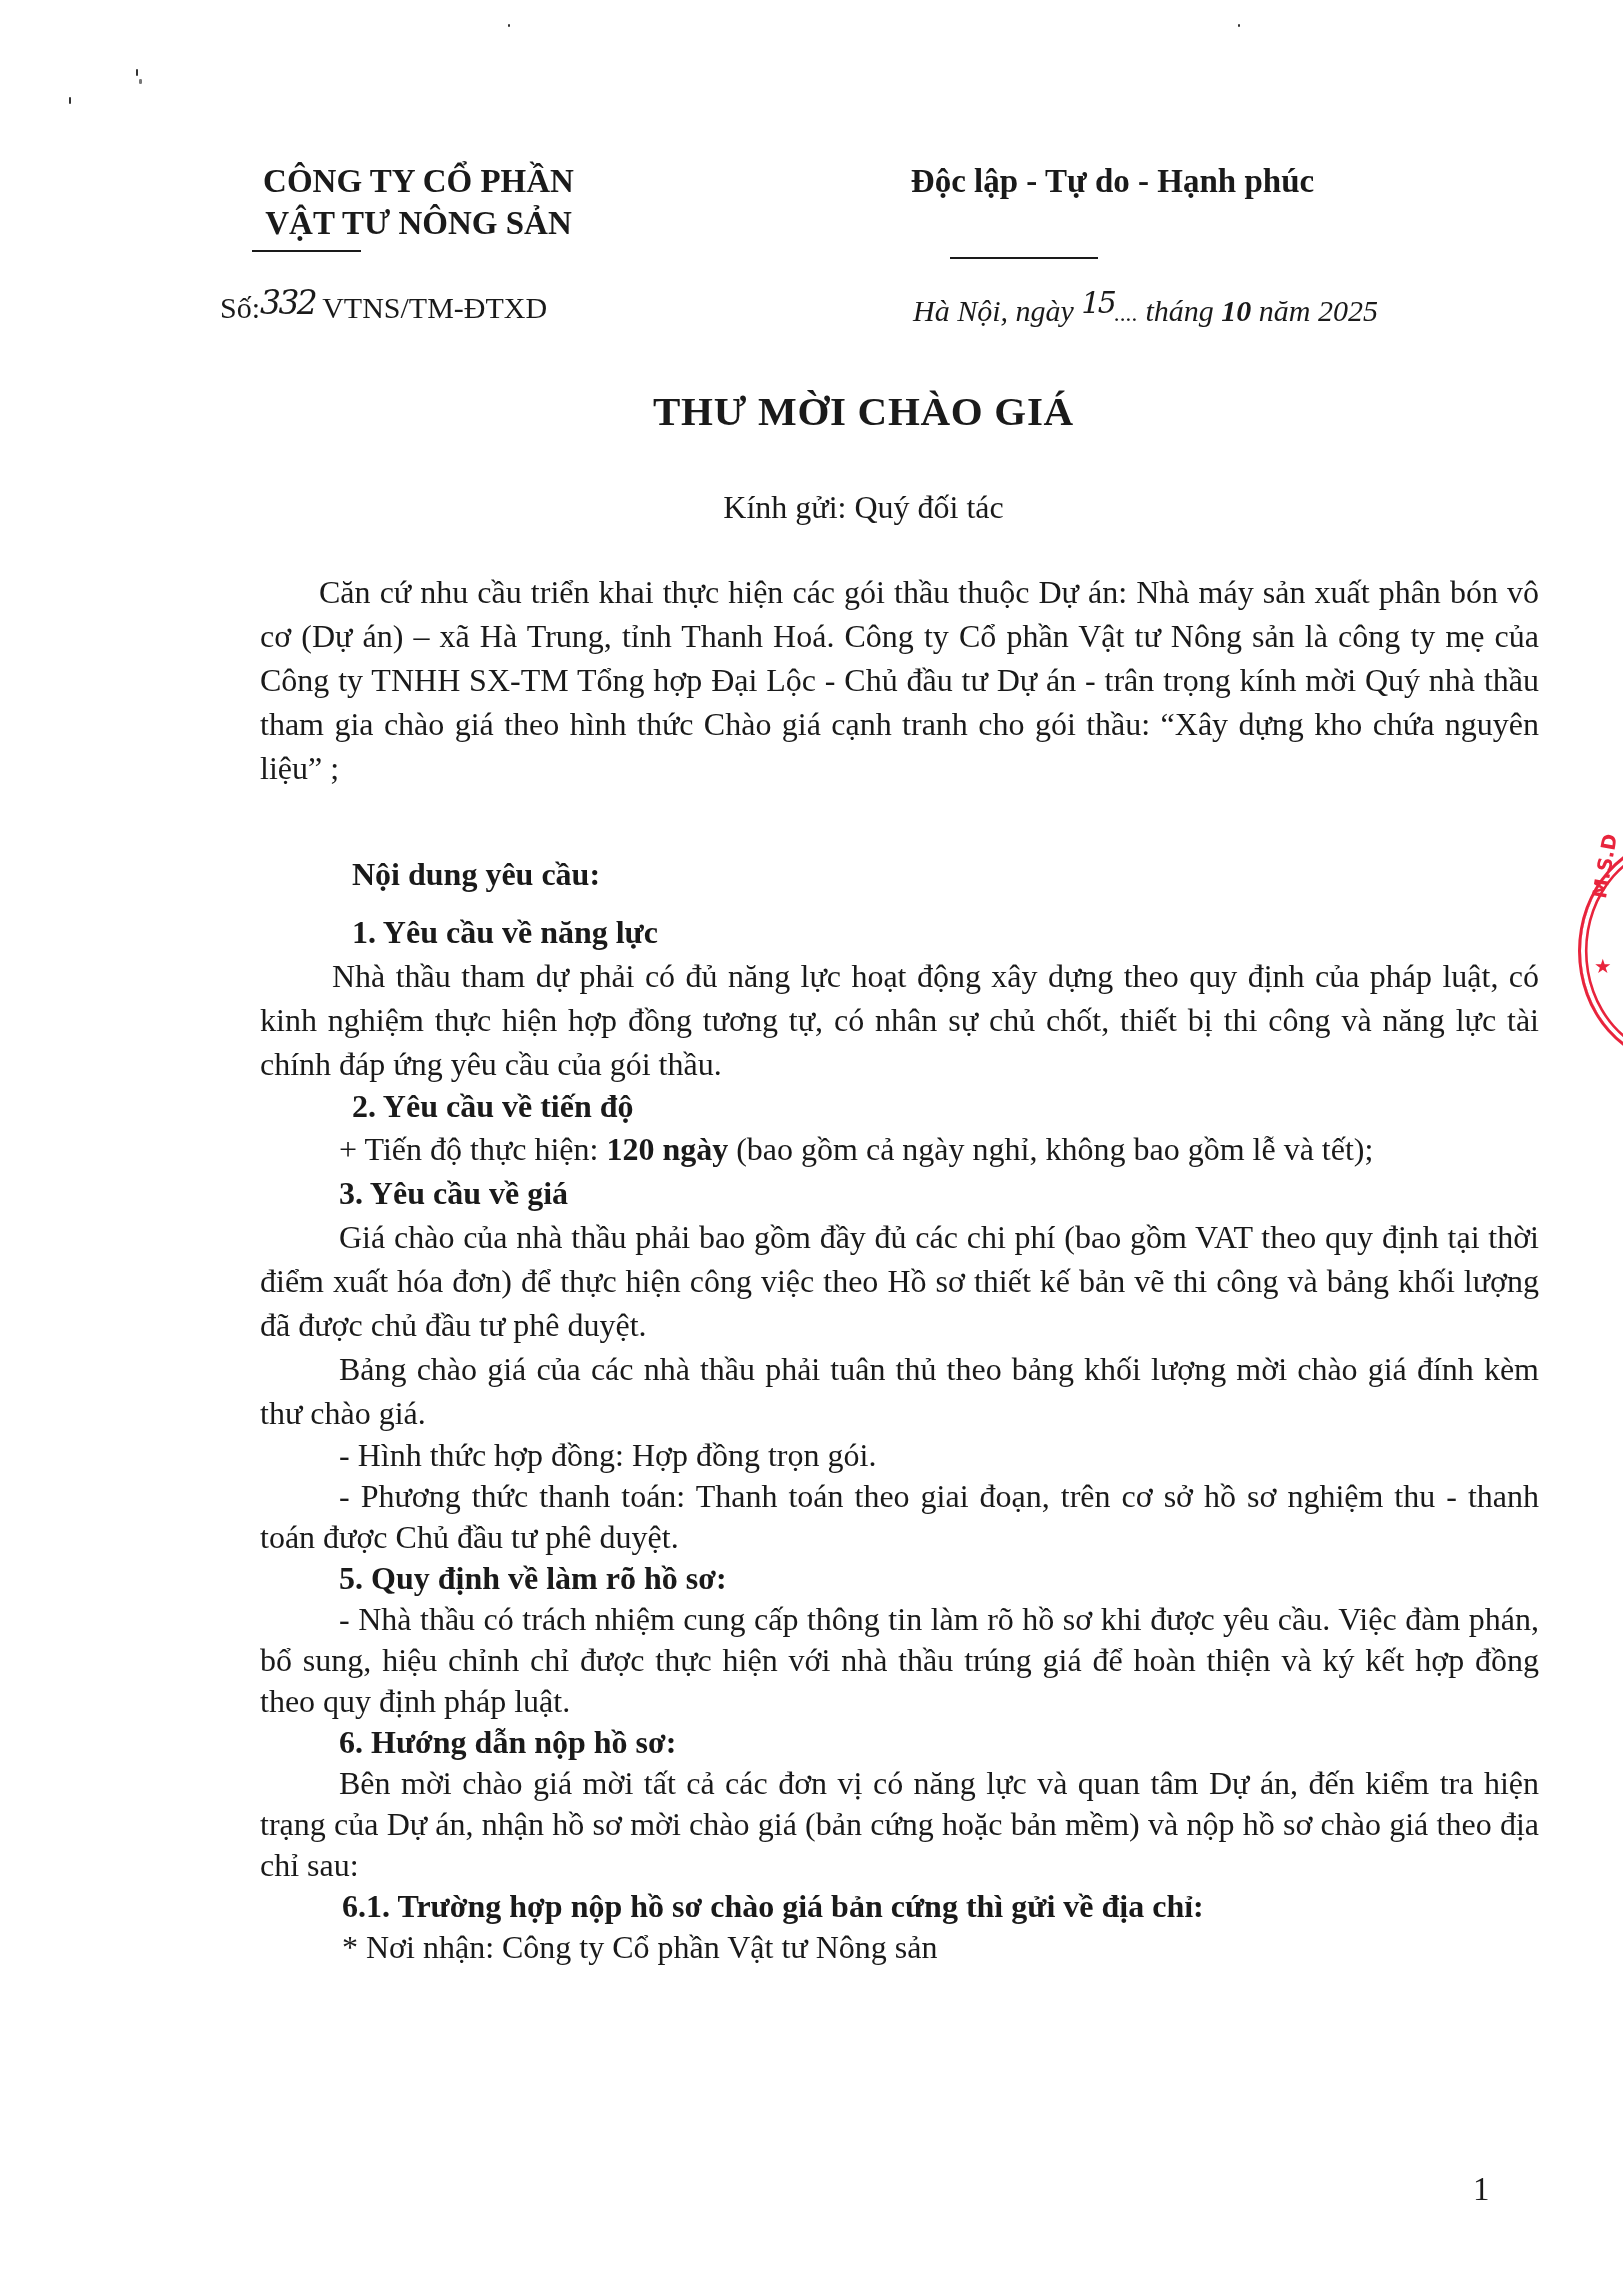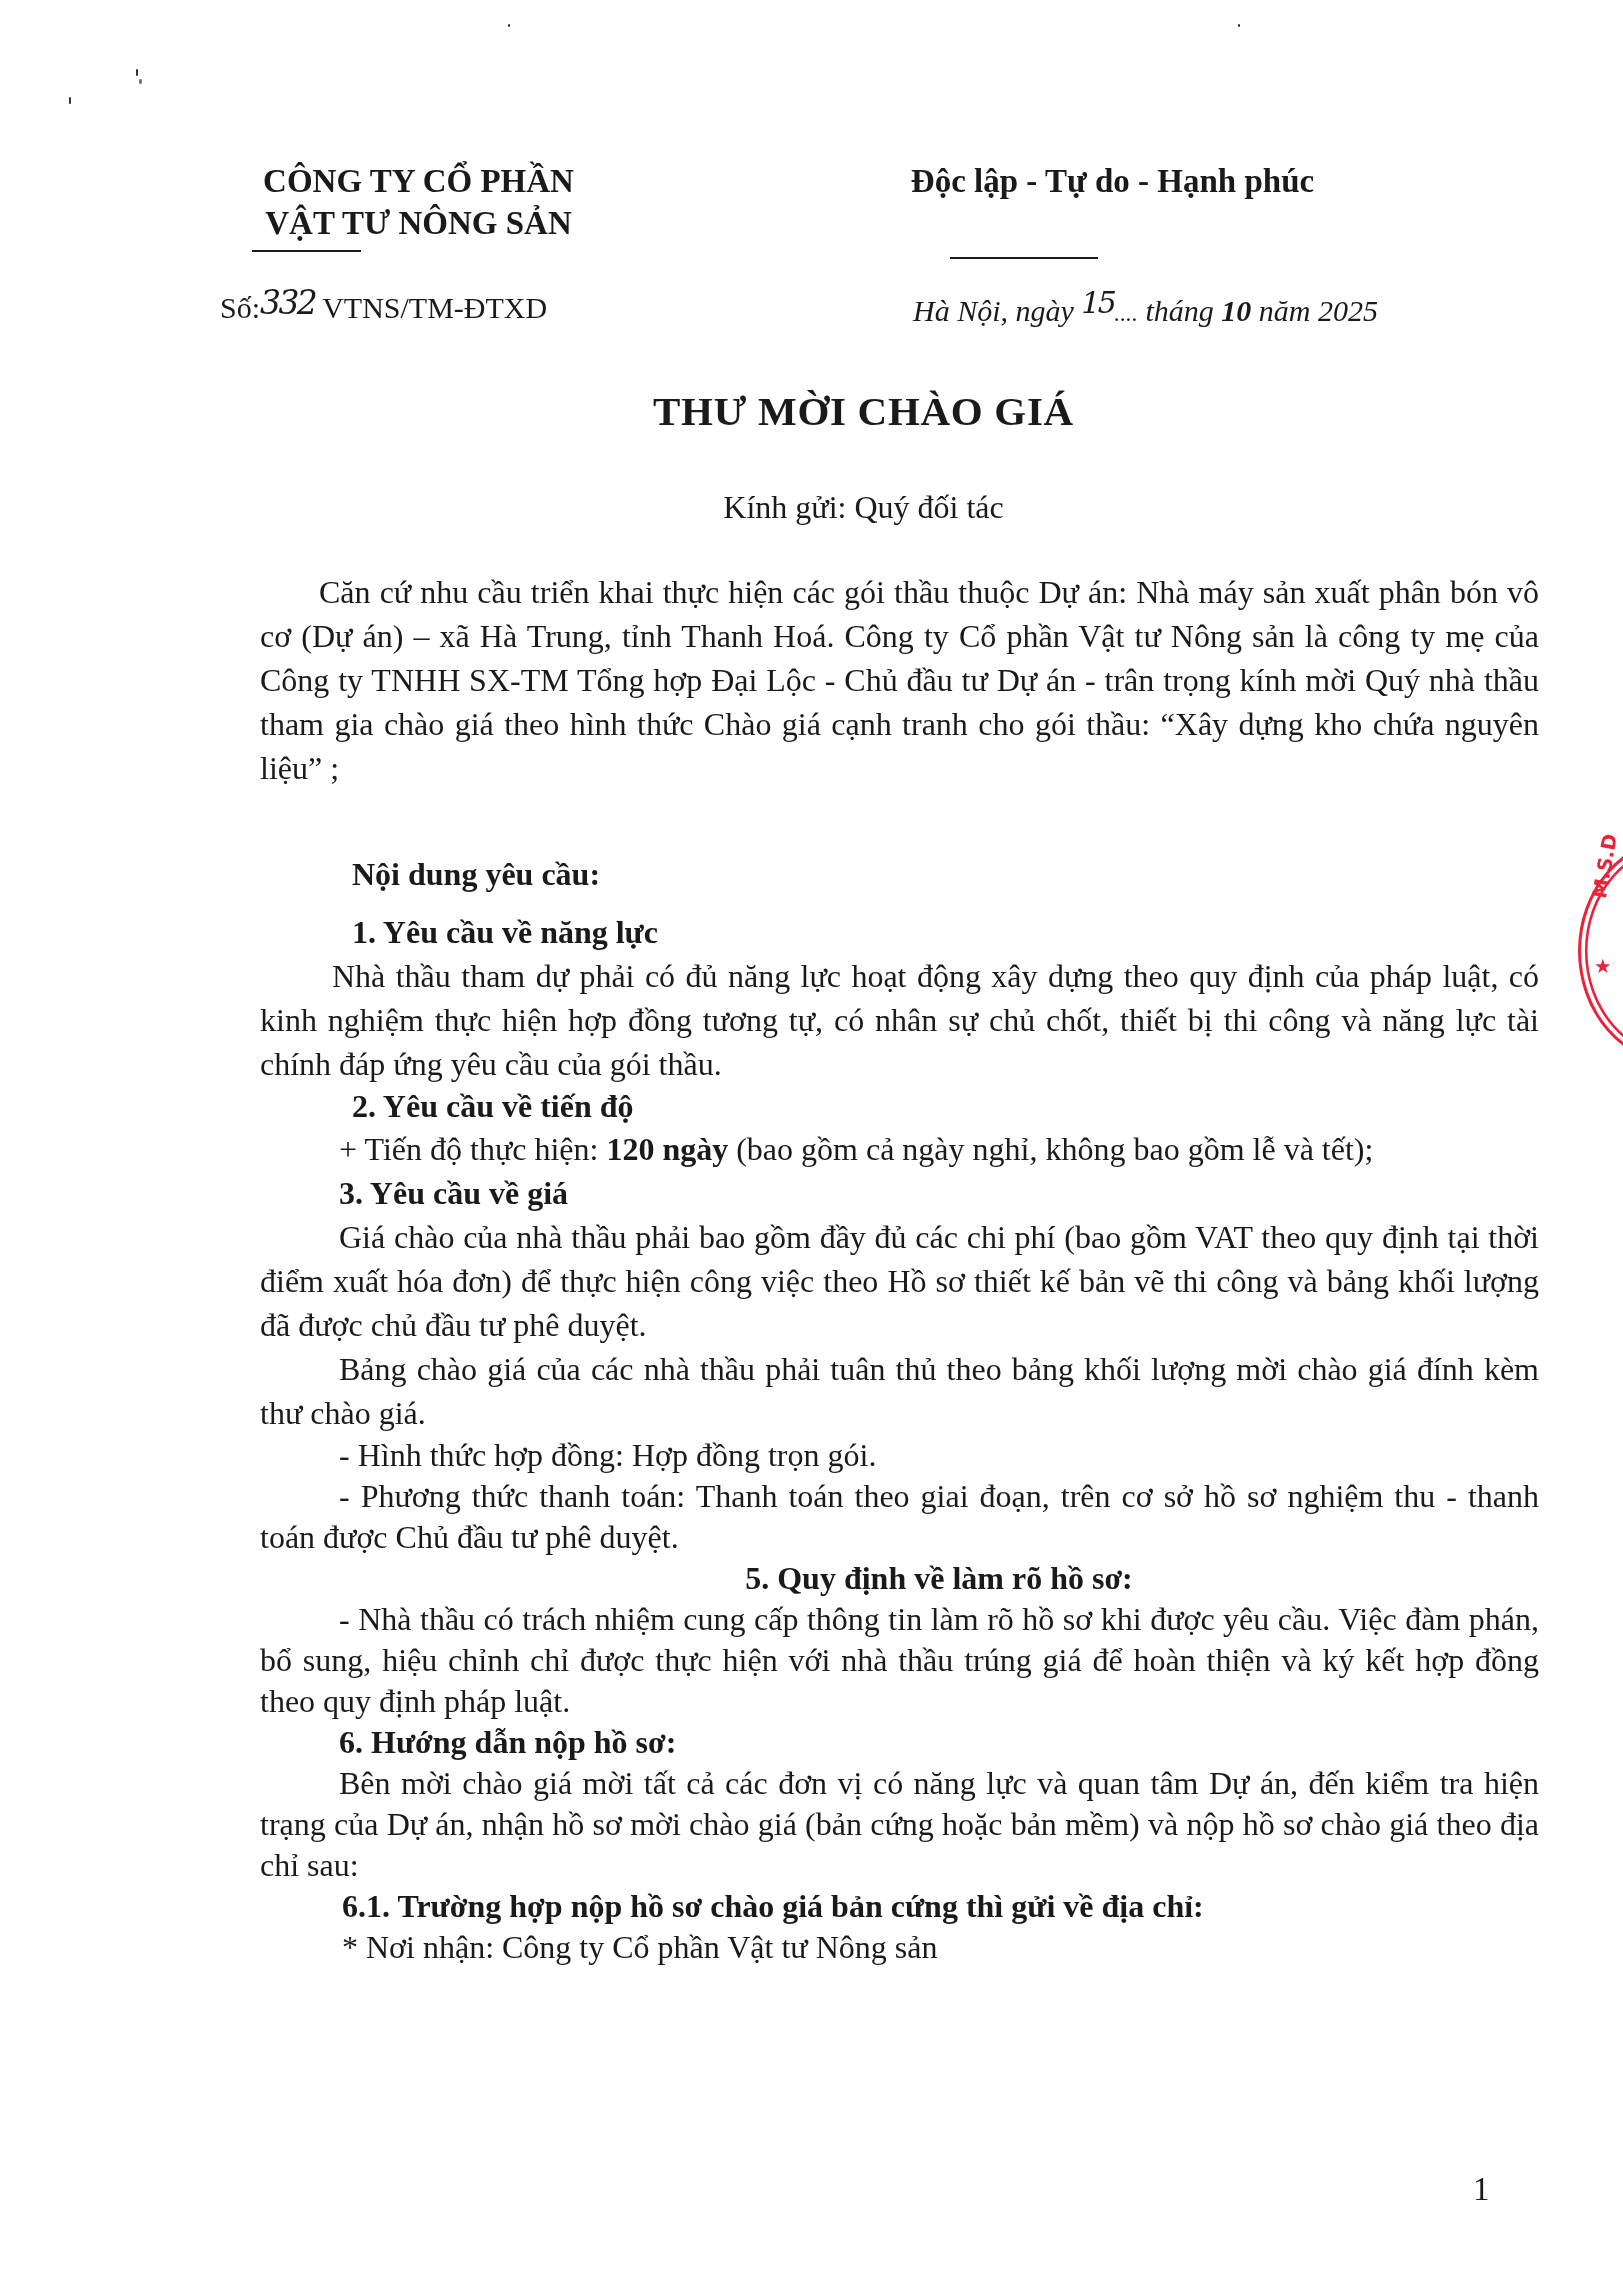--- a/index.html
+++ b/index.html
@@ -78,21 +78,21 @@
     <span>+ Tiến độ thực hiện: </span><span class="b">120 ngày</span><span> (bao gồm cả ngày nghỉ, không bao gồm lễ và tết);</span>
   </p>
 
   <p class="h hi2">3. Yêu cầu về giá</p>
   <p class="p ind2">Giá chào của nhà thầu phải bao gồm đầy đủ các chi phí (bao gồm VAT theo quy định tại thời điểm xuất hóa đơn) để thực hiện công việc theo Hồ sơ thiết kế bản vẽ thi công và bảng khối lượng đã được chủ đầu tư phê duyệt.</p>
   <p class="p ind2">Bảng chào giá của các nhà thầu phải tuân thủ theo bảng khối lượng mời chào giá đính kèm thư chào giá.</p>
 
   <p class="p ind2" style="line-height:41px;">- Hình thức hợp đồng: Hợp đồng trọn gói.</p>
   <p class="p ind2" style="line-height:41px;">- Phương thức thanh toán: Thanh toán theo giai đoạn, trên cơ sở hồ sơ nghiệm thu - thanh toán được Chủ đầu tư phê duyệt.</p>
 
-  <p class="h hi2" style="line-height:41px;text-align:center;">5. Quy định về làm rõ hồ sơ:</p>
+  <p class="h hi2" style="line-height:41px;">5. Quy định về làm rõ hồ sơ:</p>
   <p class="p ind2" style="line-height:41px;">- Nhà thầu có trách nhiệm cung cấp thông tin làm rõ hồ sơ khi được yêu cầu. Việc đàm phán, bổ sung, hiệu chỉnh chỉ được thực hiện với nhà thầu trúng giá để hoàn thiện và ký kết hợp đồng theo quy định pháp luật.</p>
 
   <p class="h hi2" style="line-height:41px;">6. Hướng dẫn nộp hồ sơ:</p>
   <p class="p ind2" style="line-height:41px;">Bên mời chào giá mời tất cả các đơn vị có năng lực và quan tâm Dự án, đến kiểm tra hiện trạng của Dự án, nhận hồ sơ mời chào giá (bản cứng hoặc bản mềm) và nộp hồ sơ chào giá theo địa chỉ sau:</p>
   <p class="h" style="padding-left:82px;line-height:41px;">6.1. Trường hợp nộp hồ sơ chào giá bản cứng thì gửi về địa chỉ:</p>
   <p class="p" style="padding-left:82px;line-height:41px;">* Nơi nhận: Công ty Cổ phần Vật tư Nông sản</p>
 </div>
 
 <div class="stamp"></div>
 <div class="stamp-star">★</div>

